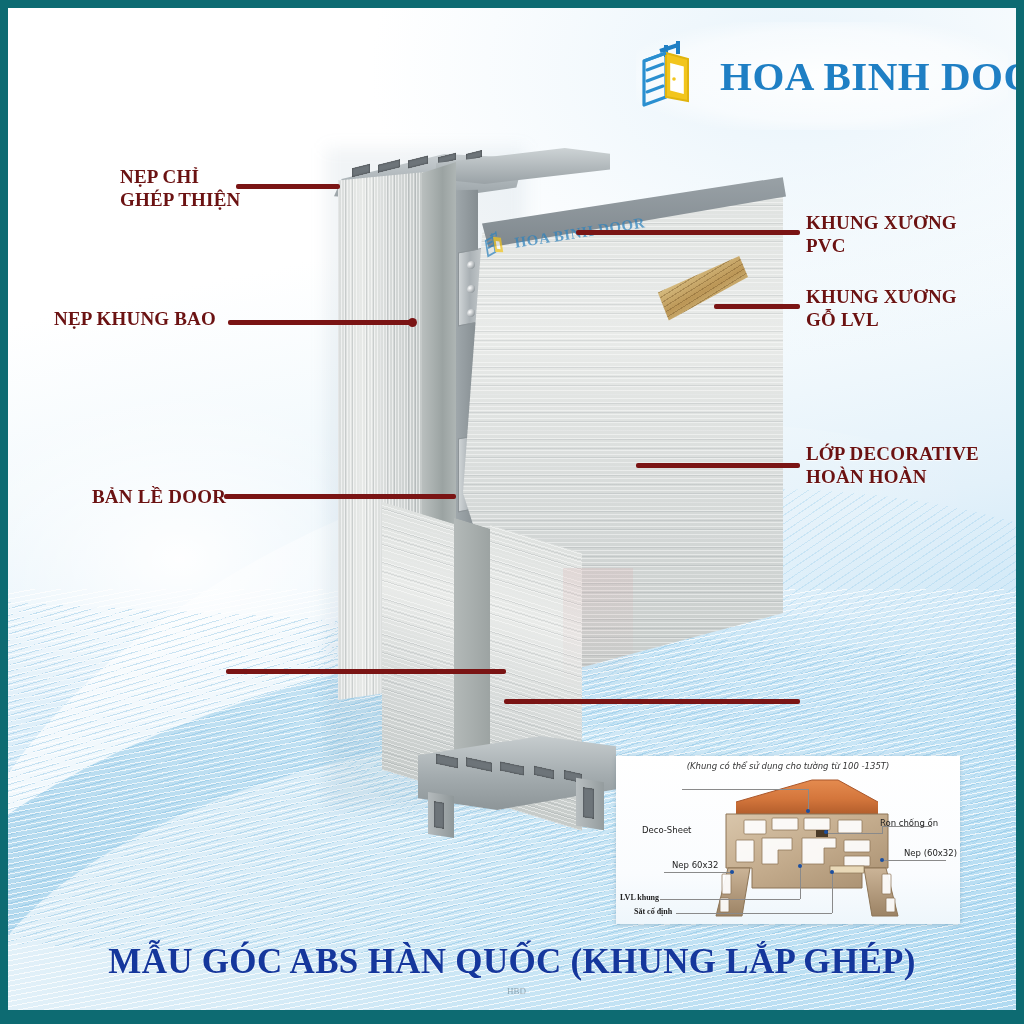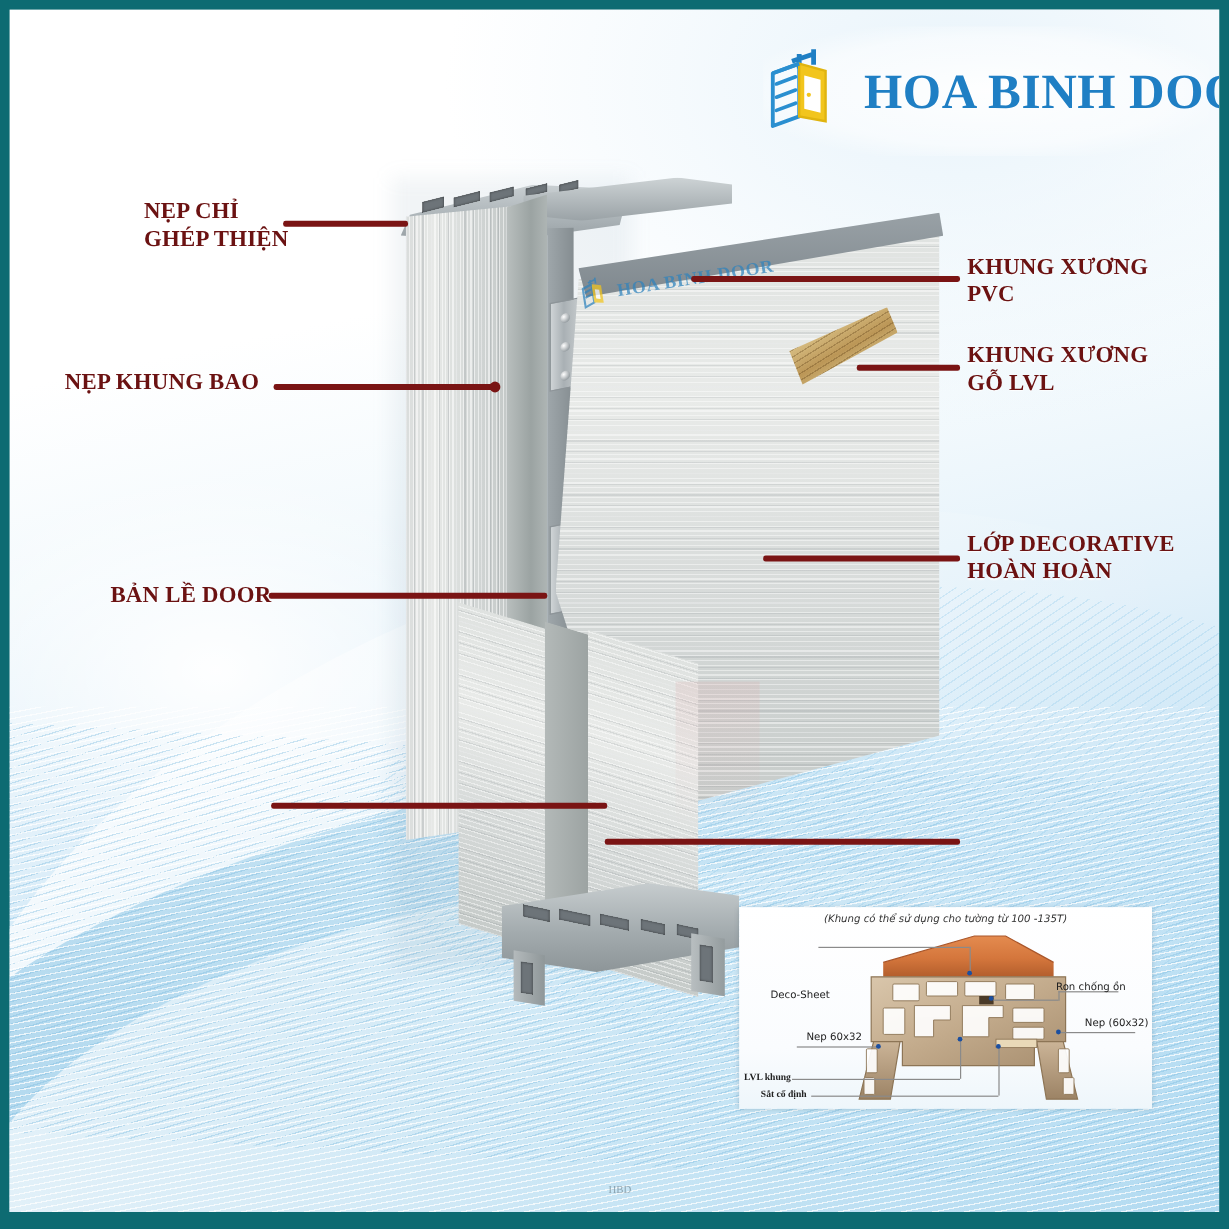--- a/index.html
+++ b/index.html
@@ -462,15 +462,16 @@
       <div class="ins-vline" style="left:184px; top:110px; height:33px;"></div>
       <div class="ins-dot" style="left:182px; top:108px;"></div>
       <div class="ins-lab bold" style="left:4px; top:137px;">LVL khung</div>
 
       <div class="ins-line" style="left:60px; top:157px; width:156px;"></div>
       <div class="ins-vline" style="left:216px; top:116px; height:41px;"></div>
       <div class="ins-dot" style="left:214px; top:114px;"></div>
       <div class="ins-lab bold" style="left:18px; top:151px;">Sắt cố định</div>
     </div>
 
+    <div class="caption">MẪU GÓC ABS HÀN QUỐC (KHUNG LẮP GHÉP)</div>
     <div class="sig">HBD</div>
   </div>
 </div>
 
 </body></html>

